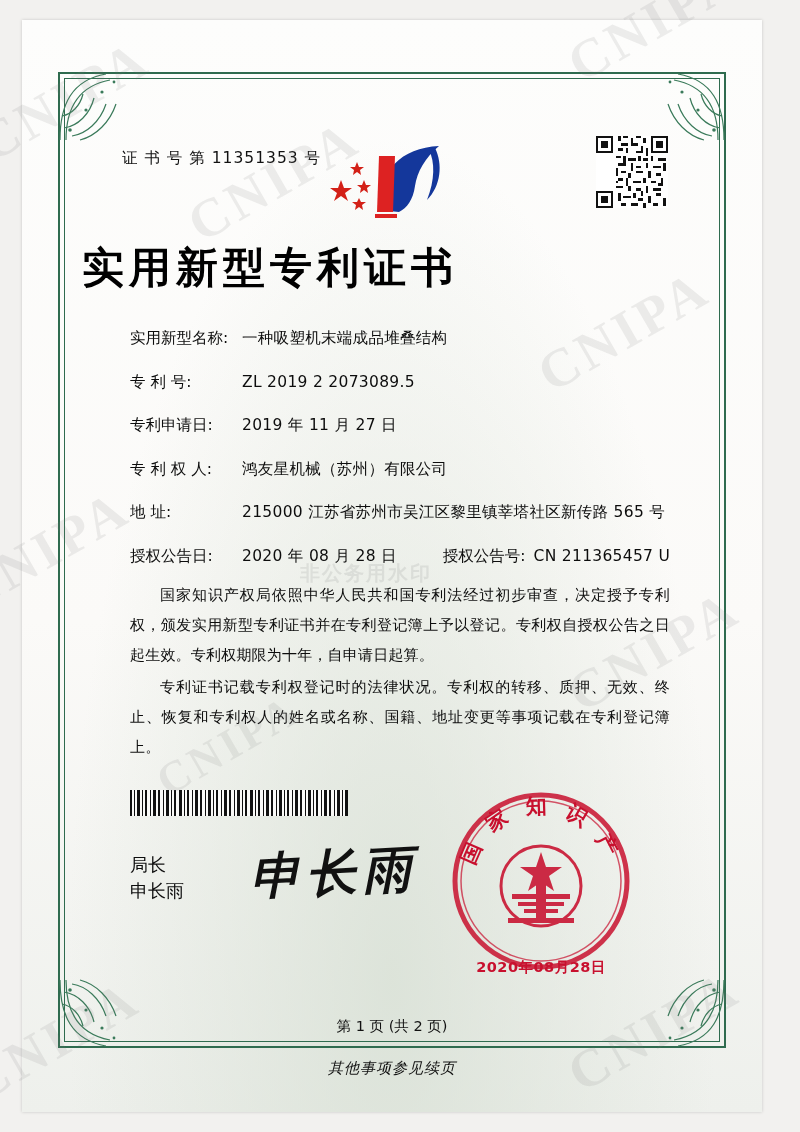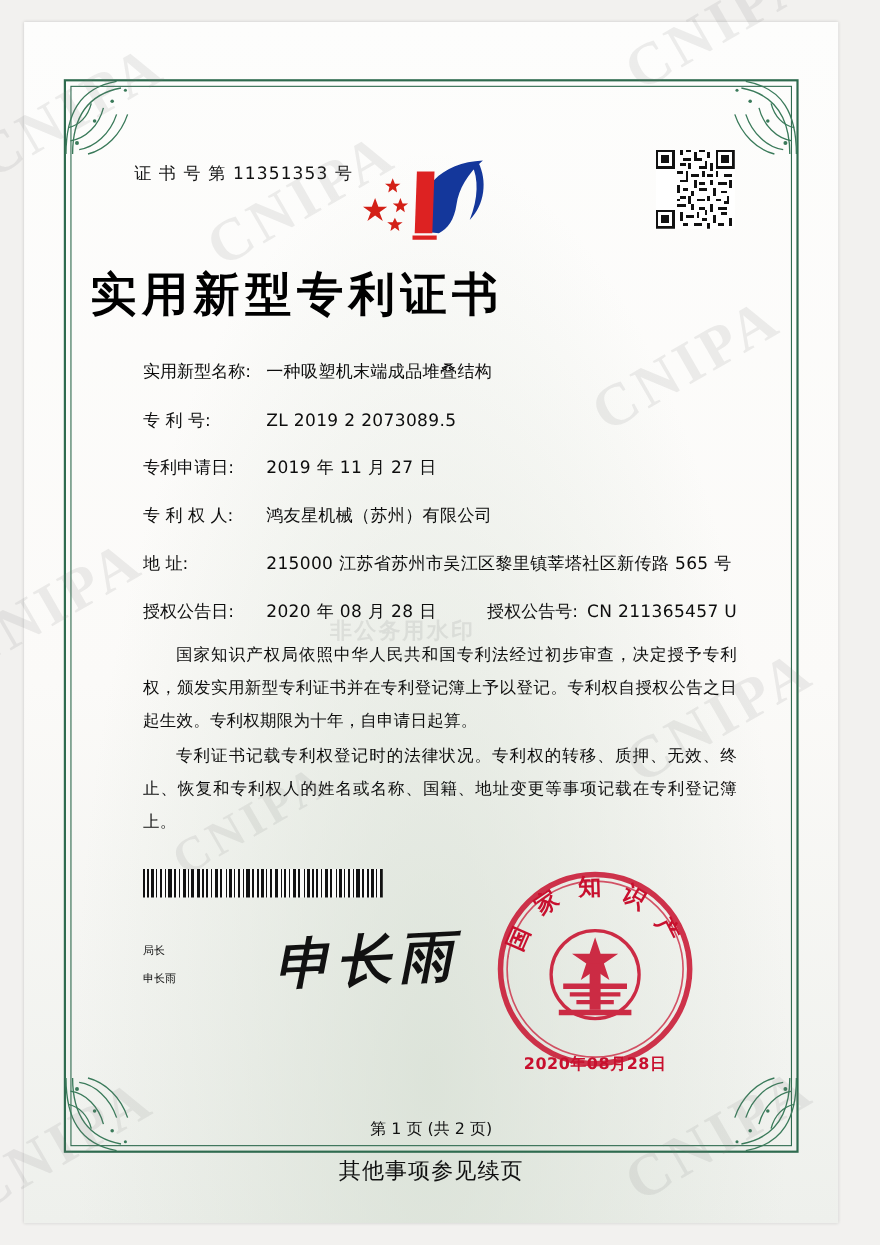--- a/index.html
+++ b/index.html
@@ -188,21 +188,21 @@
     left: 48px;
     top: 690px;
     width: 218px;
     height: 26px;
   }
 
   .signature-block {
     position: absolute;
     left: 48px;
     top: 752px;
-    font-size: 10px;
+    font-size: 18px;
     line-height: 26px;
     color: #0d0d0d;
   }
 
   .signature-script {
     position: absolute;
     left: 168px;
     top: 740px;
     font-family: "DejaVu Serif", serif;
     font-style: italic;
@@ -243,24 +243,25 @@
     font-size: 14.5px;
     color: #111;
   }
 
   .footer-note {
     position: absolute;
     left: 0;
     right: 0;
     bottom: 34px;
     text-align: center;
-    font-size: 20px;
+    font-size: 15px;
     color: #111;
     letter-spacing: 1px;
     z-index: 4;
+    font-style: italic;
   }
 </style>
 </head>
 <body>
 
 <div class="page">
   <div class="page-inner-bg"></div>
 
   <div class="border-outer"></div>
   <div class="border-inner"></div>

